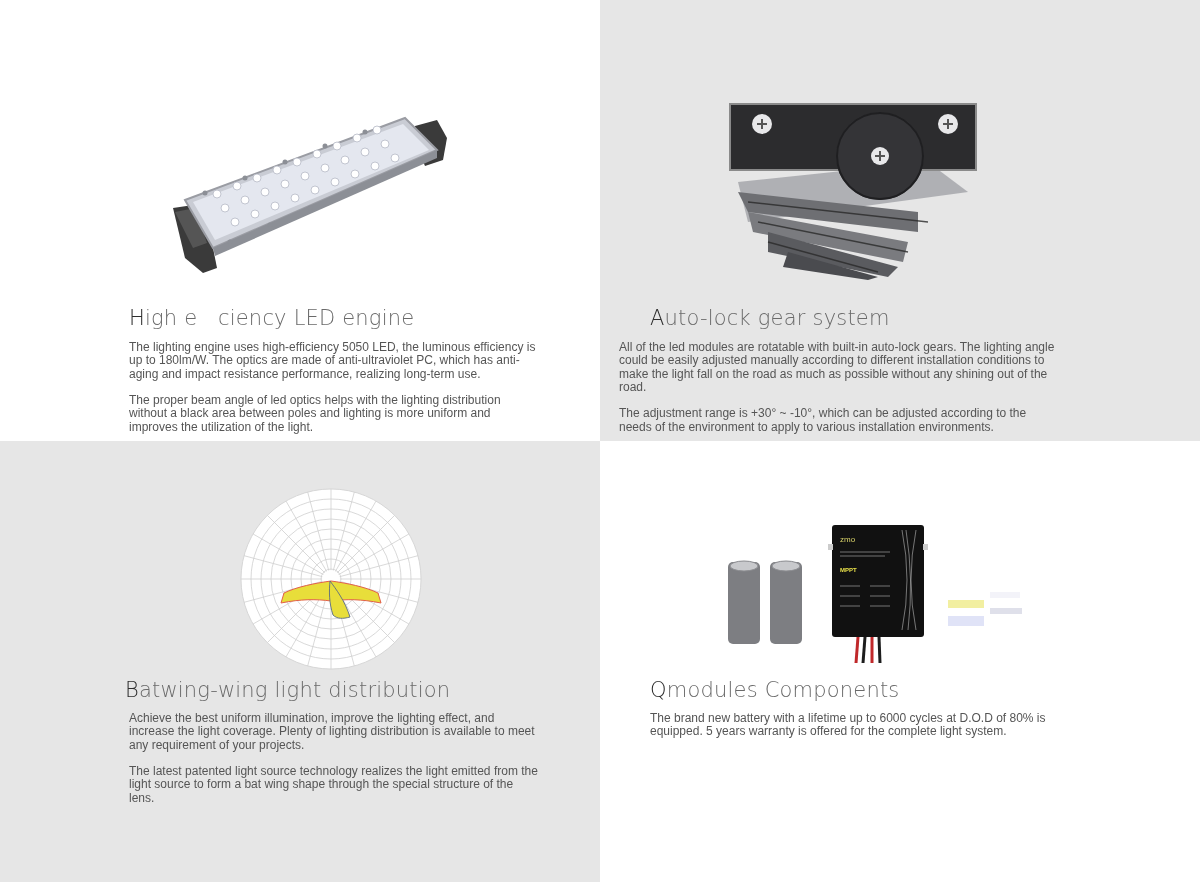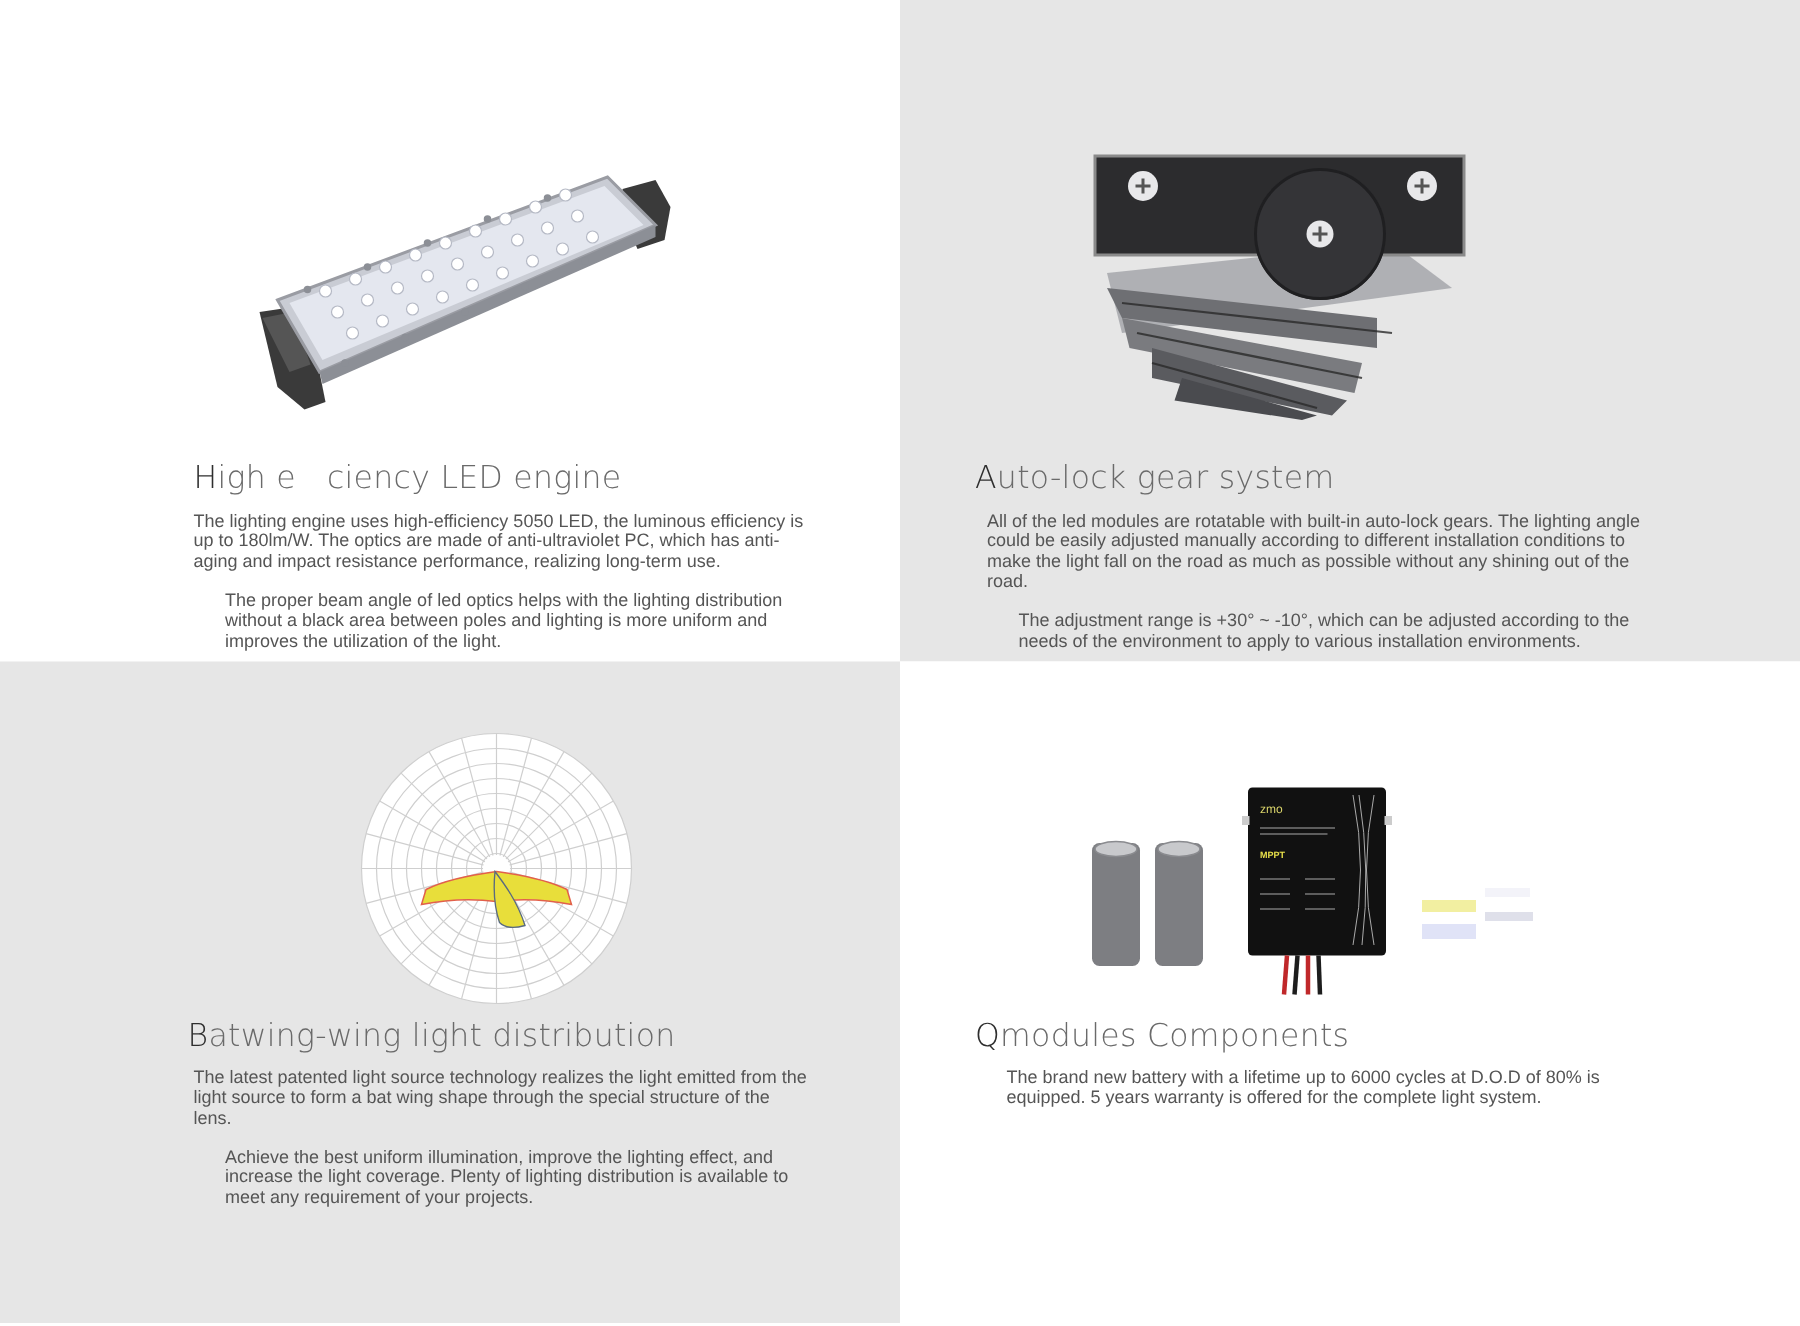--- a/index.html
+++ b/index.html
@@ -21,21 +21,21 @@
     }
     .heading .first { color: #2e2e2e; }
     .body {
       position: absolute;
       font-family: "Liberation Sans", sans-serif;
       font-size: 12px;
       line-height: 13.3px;
       color: #555555;
     }
     .body p { margin-bottom: 13.3px; }
-    .body p:last-child { margin-bottom: 0; margin-left: 21px; }
+    .body p:last-child { margin-bottom: 0; }
     .img { position: absolute; }
   </style>
 </head>
 <body>
 
 <div class="quad q-tl"></div>
 <div class="quad q-tr"></div>
 <div class="quad q-bl"></div>
 <div class="quad q-br"></div>
 
@@ -125,21 +125,21 @@
     <circle cx="34" cy="22" r="10" fill="#e8e8ea"></circle>
       <path d="M29 22 h10 M34 17 v10" stroke="#555" stroke-width="2"></path>
     <circle cx="220" cy="22" r="10" fill="#e8e8ea"></circle>
       <path d="M215 22 h10 M220 17 v10" stroke="#555" stroke-width="2"></path>
     <circle cx="152" cy="54" r="9" fill="#e8e8ea"></circle>
       <path d="M147 54 h10 M152 49 v10" stroke="#555" stroke-width="2"></path>
   </svg>
 </div>
 
 <div class="heading" style="left:650px; top:306px;"><span class="first">A</span><span>uto-lock gear system</span></div>
-<div class="body" style="left:658px; top:341px; width:440px;">
+<div class="body" style="left:619px; top:341px; width:440px;">
   <p>All of the led modules are rotatable with built-in auto-lock gears. The lighting angle could be easily adjusted manually according to different installation conditions to make the light fall on the road as much as possible without any shining out of the road.</p>
   <p>The adjustment range is +30° ~ -10°,  which can be adjusted according to the needs of the environment to apply to various installation environments.</p>
 </div>
 
 <div class="img" style="left:239px; top:487px; width:184px; height:184px;">
   <svg width="184" height="184" viewBox="-92 -92 184 184">
     <circle cx="0" cy="0" r="90" fill="#ffffff"></circle>
     <g fill="none" stroke="#cfcfcf" stroke-width="0.8">
       <circle r="90"></circle>
         <circle r="80"></circle>
@@ -166,22 +166,22 @@
     <circle r="9" fill="#ffffff"></circle>
 
     <path d="M0 2 C -15 4, -35 8, -47 14 L -50 24 C -30 20, -15 20, 0 22 C 15 20, 30 20, 50 24 L 47 14 C 35 8, 15 4, 0 2 Z" fill="#e8de3a" stroke="#e2604a" stroke-width="1"></path>
 
     <path d="M-1 2 C 5 10, 14 22, 19 38 C 12 40, 6 40, 2 36 C -2 24, -2 12, -1 2 Z" fill="#e8de3a" stroke="#5a6b80" stroke-width="0.9"></path>
   </svg>
 </div>
 
 <div class="heading" style="left:125px; top:678px;"><span class="first">B</span><span>atwing-wing light distribution</span></div>
 <div class="body" style="left:129px; top:712px; width:410px;">
+  <p>Achieve the best uniform illumination, improve the lighting effect, and increase the light coverage.  Plenty of lighting distribution is available to meet any requirement of your projects.</p>
   <p>The latest patented light source technology realizes the light emitted from the light source to form a bat wing shape through the special structure of the lens.</p>
-  <p>Achieve the best uniform illumination, improve the lighting effect, and increase the light coverage.  Plenty of lighting distribution is available to meet any requirement of your projects.</p>
 </div>
 
 <div class="img" style="left:720px; top:520px; width:310px; height:145px;text-align:right;">
   <svg width="310" height="145" viewBox="0 0 310 145">
 
     <g>
       <rect x="8" y="42" width="32" height="82" rx="5" fill="#7d7e82"></rect>
       <ellipse cx="24" cy="46" rx="14" ry="5" fill="#c8c9cc" stroke="#8a8b8f"></ellipse>
       <rect x="50" y="42" width="32" height="82" rx="5" fill="#7d7e82"></rect>
       <ellipse cx="66" cy="46" rx="14" ry="5" fill="#c8c9cc" stroke="#8a8b8f"></ellipse>

